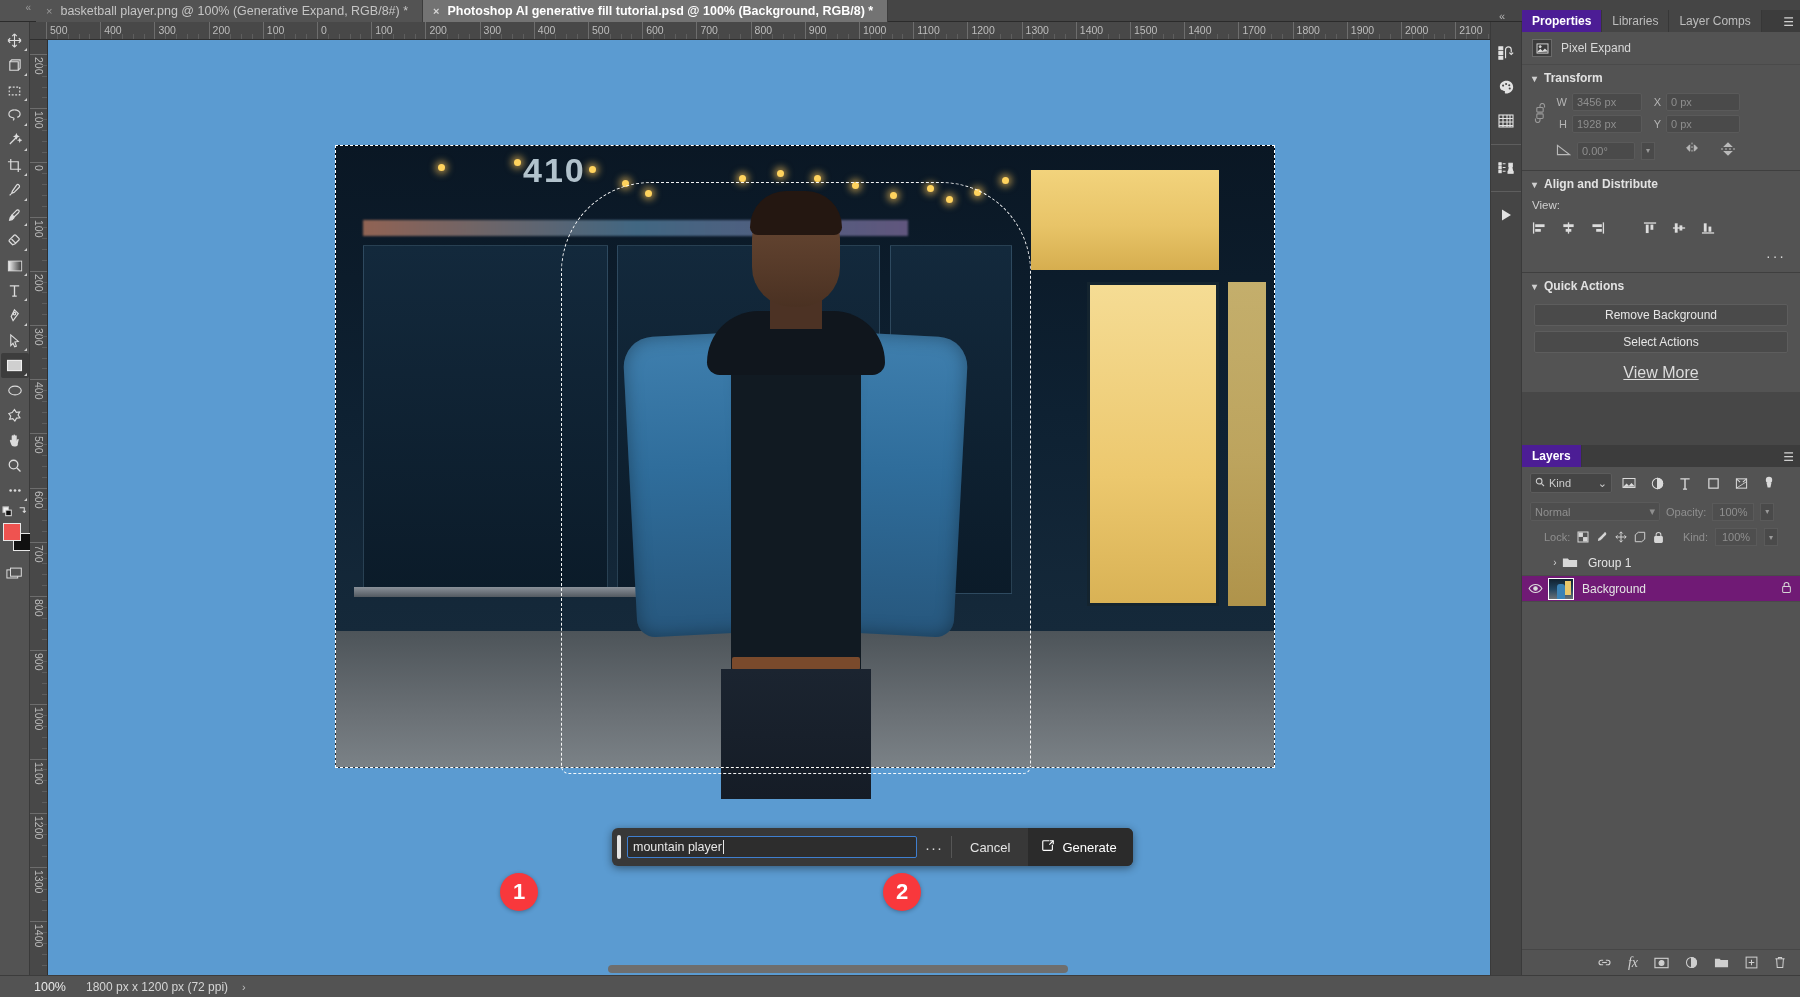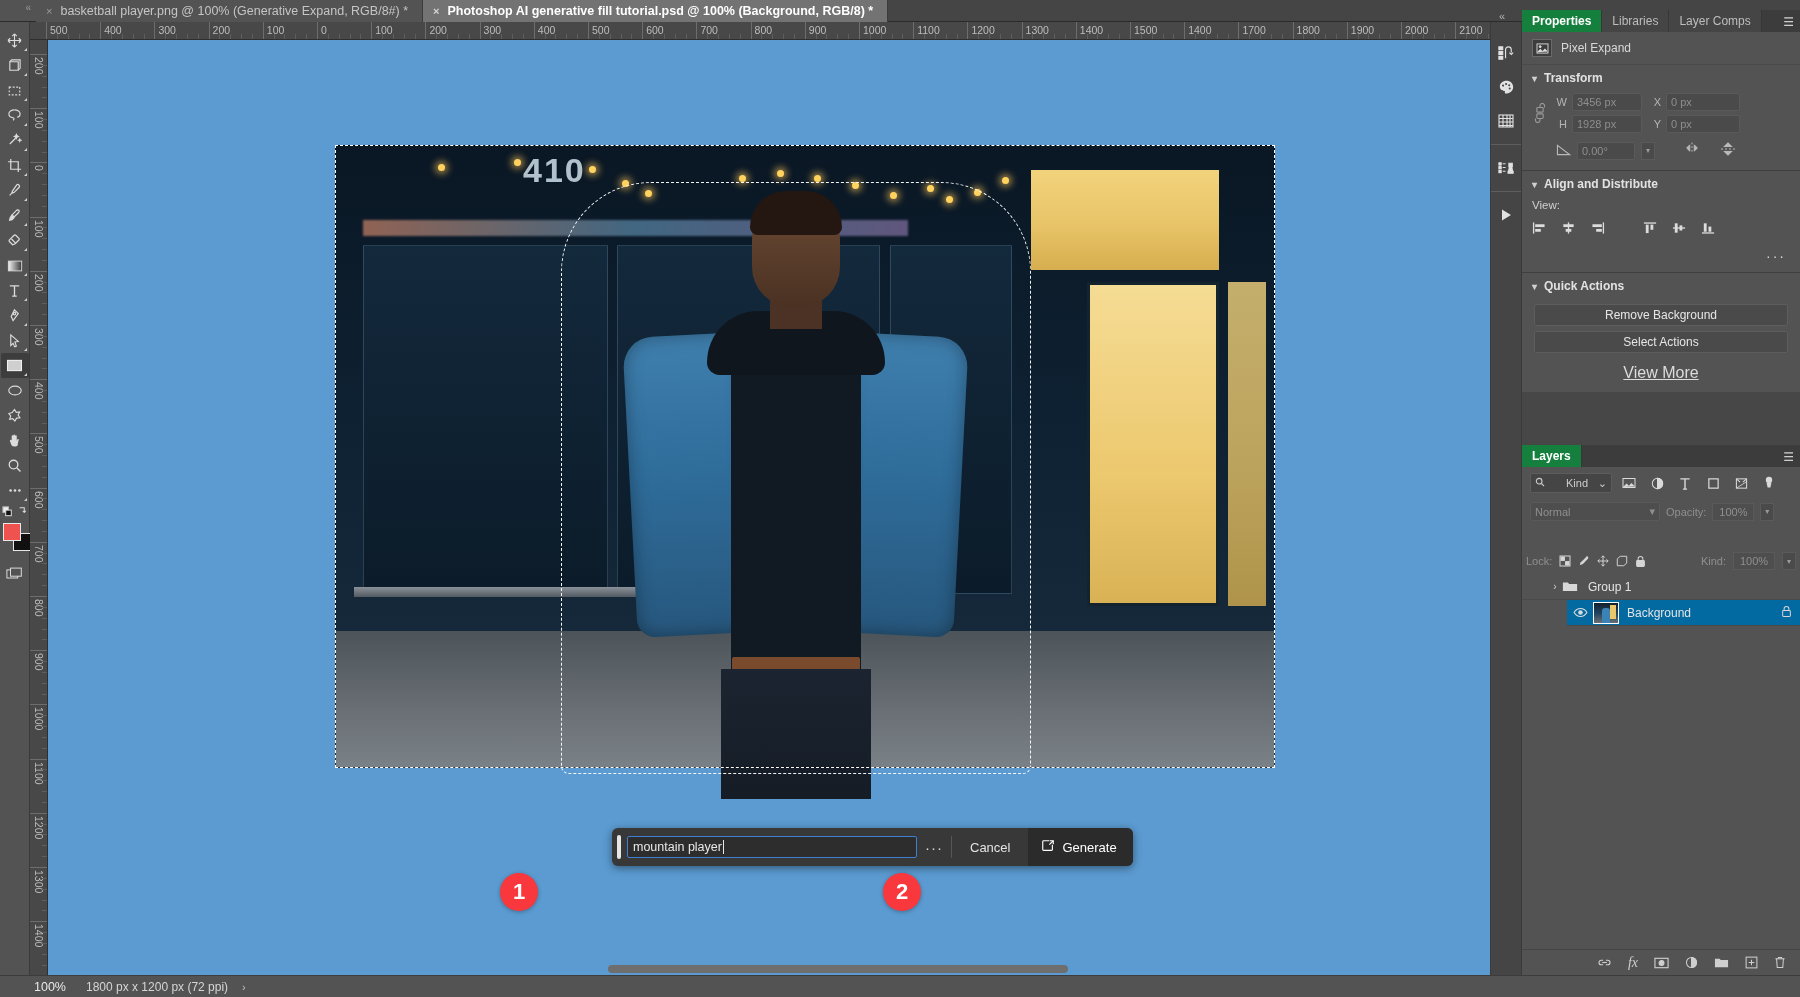--- a/index.html
+++ b/index.html
@@ -241,21 +241,21 @@
   .rail-icon { width: 30px; height: 34px; display: flex; align-items: center; justify-content: center; color: #e2e2e2; }
   .rail-sep { width: 30px; height: 1px; background: #5e5e5e; margin: 6px 0; }
 
   
   .panels { position: absolute; left: 1522px; top: 10px; width: 278px; height: 965px; background: #474747; }
   .panel-tabs { display: flex; height: 22px; background: #3c3c3c; position: relative; }
   .ptab {
     padding: 0 10px; display: flex; align-items: center; font-size: 12px; color: #bdbdbd;
     background: #454545; border-right: 1px solid #373737;
   }
-  .ptab.active { background: #15803d; color: #ffffff; font-weight: bold; }
+  .ptab.active { background: #4c1d95; color: #ffffff; font-weight: bold; }
   .hamb { position: absolute; right: 6px; top: 5px; color: #cfcfcf; font-size: 12px; }
   .panel-body { background: #535353; }
 
   .pixel-row { display: flex; align-items: center; gap: 9px; padding: 7px 10px; border-bottom: 1px solid #4a4a4a; }
   .pl-icon { width: 20px; height: 18px; background: #3c3c3c; border: 1px solid #6a6a6a; display: flex; align-items: center; justify-content: center; }
   .pl-label { font-size: 12px; color: #d8d8d8; }
 
   .section-head {
     display: flex; align-items: center; gap: 7px;
     padding: 6px 10px; font-size: 12px; font-weight: bold; color: #e2e2e2;
@@ -290,37 +290,37 @@
 
   .divider { height: 1px; background: #3f3f3f; }
 
   
   .layers-panel { position: absolute; left: 0; top: 435px; width: 278px; bottom: 0; background: #535353; }
   .filter-row { display: flex; align-items: center; gap: 6px; padding: 6px 8px; }
   .kind-sel {
     width: 82px; height: 20px; background: #454545; border: 1px solid #5c5c5c; border-radius: 2px;
     display: flex; align-items: center; gap: 4px; padding: 0 4px; font-size: 11px; color: #cccccc;
   }
-  .kind-sel .ksp { flex: 1; margin-left: 17px; }
+  .kind-sel .ksp { flex: 1; }
   .f-ico { width: 22px; height: 20px; display: flex; align-items: center; justify-content: center; color: #dadada; }
   .blend-row { display: flex; align-items: center; gap: 6px; padding: 3px 8px; }
   .blend-sel {
     width: 130px; height: 19px; background: #4e4e4e; border: 1px solid #5a5a5a; border-radius: 2px;
     display: flex; align-items: center; padding: 0 4px; font-size: 11px; color: #8f8f8f;
   }
   .blend-sel .ksp { flex: 1; }
   .opa-lbl { font-size: 11px; color: #8f8f8f; }
   .opa-field { width: 42px; height: 18px; background: #4e4e4e; border: 1px solid #5a5a5a; font-size: 11px; color: #8f8f8f; display:flex;align-items:center;justify-content:center;}
-  .lock-row { display: flex; align-items: center; gap: 7px; padding: 4px 4px; margin-top: 24px; }
+  .lock-row { display: flex; align-items: center; gap: 7px; padding: 4px 22px; }
   .lock-lbl { font-size: 11px; color: #8f8f8f; }
   .lk { color: #d6d6d6; display: flex; align-items: center; }
   .fill-lbl { font-size: 11px; color: #8f8f8f; margin-left: auto; }
 
   .layer-row { display: flex; align-items: center; height: 26px; border-bottom: 1px solid #4a4a4a; padding-right: 8px; }
-  .layer-row.sel { background: #0369a1; margin-left: 45px; }
+  .layer-row.sel { background: #701a75; }
   .eye-cell { width: 26px; display: flex; align-items: center; justify-content: center; color: #dcdcdc; }
   .grp-chev { width: 14px; text-align: center; font-size: 10px; color: #d0d0d0; }
   .folder-ico { width: 20px; display: flex; align-items: center; color: #d8d8d8; }
   .layer-thumb {
     width: 26px; height: 22px; margin-right: 8px; border: 1px solid #ffffff;
     background: linear-gradient(180deg,#11202e 0%, #20435e 50%, #6a7075 100%);
     position: relative; overflow: hidden;
   }
   .layer-thumb .lt-warm { position: absolute; right: 2px; top: 2px; width: 6px; height: 14px; background: #e9c76a; }
   .layer-thumb .lt-sub { position: absolute; left: 8px; top: 5px; width: 8px; height: 15px; background: #3b82b5; border-radius: 3px 3px 0 0; }

